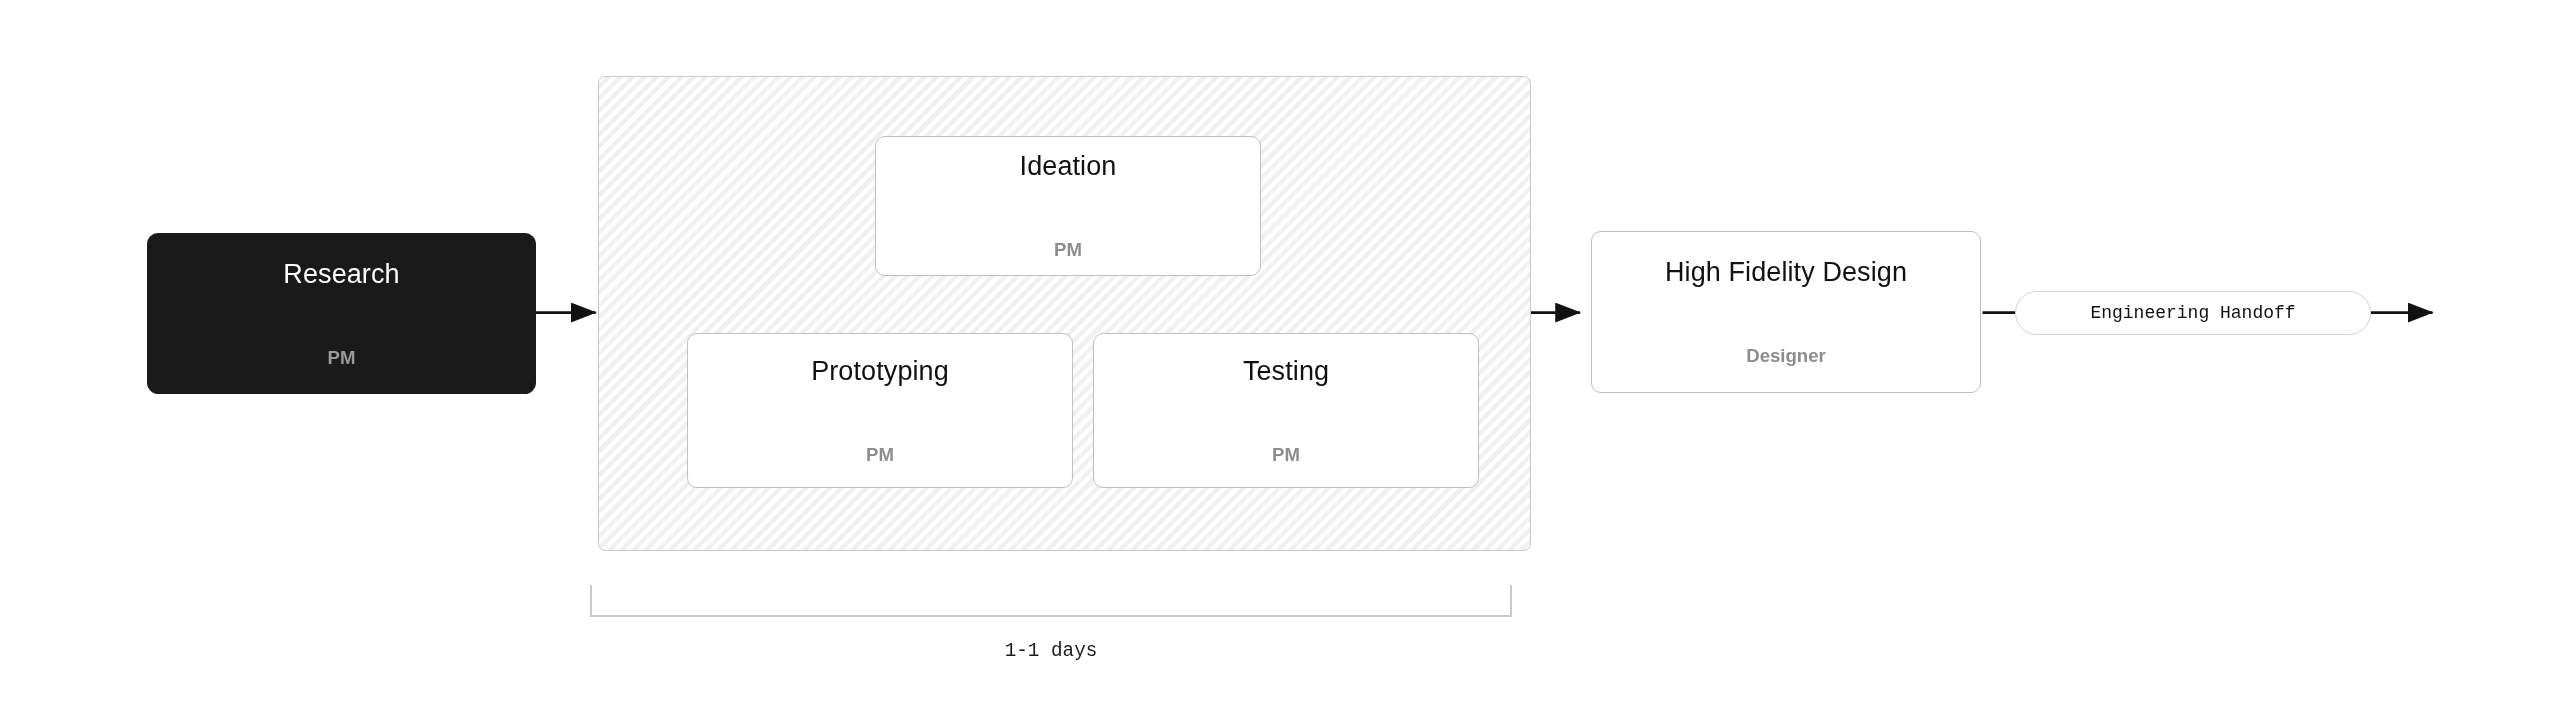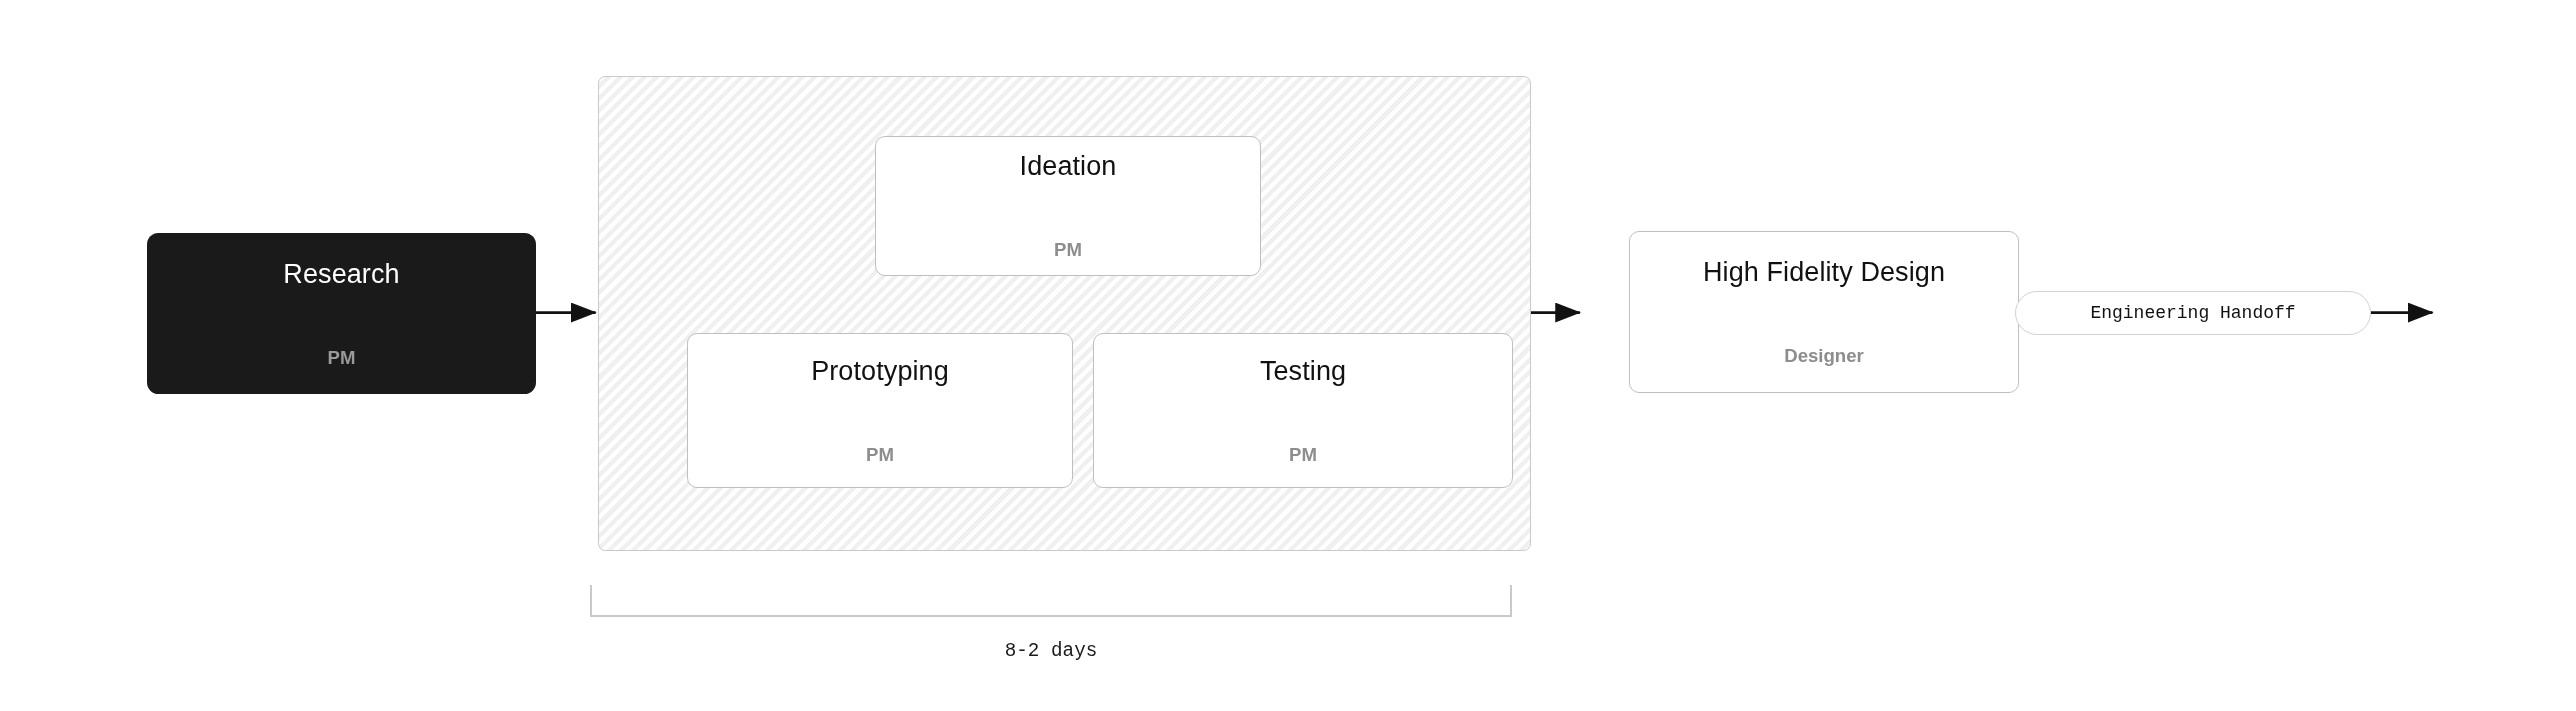--- a/index.html
+++ b/index.html
@@ -156,32 +156,32 @@
   <div class="node" style="left:875px; top:136px; width:386px; height:140px;">
     <div class="node-title">Ideation</div>
     <div class="node-sub">PM</div>
   </div>
 
   <div class="node" style="left:687px; top:333px; width:386px; height:155px;">
     <div class="node-title">Prototyping</div>
     <div class="node-sub">PM</div>
   </div>
 
-  <div class="node" style="left:1093px; top:333px; width:420px; height:155px;">
+  <div class="node" style="left:1093px; top:333px; width:386px; height:155px;">
     <div class="node-title">Testing</div>
     <div class="node-sub">PM</div>
   </div>
 
-  <div class="node" style="left:1629px; top:231px; width:390px; height:162px;">
+  <div class="node" style="left:1591px; top:231px; width:390px; height:162px;">
     <div class="node-title">High Fidelity Design</div>
     <div class="node-sub">Designer</div>
   </div>
 
   <div class="pill" style="left:2015px; top:291px; width:356px; height:44px;">
     <span>Engineering Handoff</span>
   </div>
 
   <div class="bracket" style="left:590px; top:585px; width:922px; height:31.5px;"></div>
 
-  <div class="bracket-label" style="left:590px; top:640px; width:922px;">8-2 days</div>
+  <div class="bracket-label" style="left:590px; top:640px; width:922px;">1-1 days</div>
 
 </div>
 
 
 </body></html>

